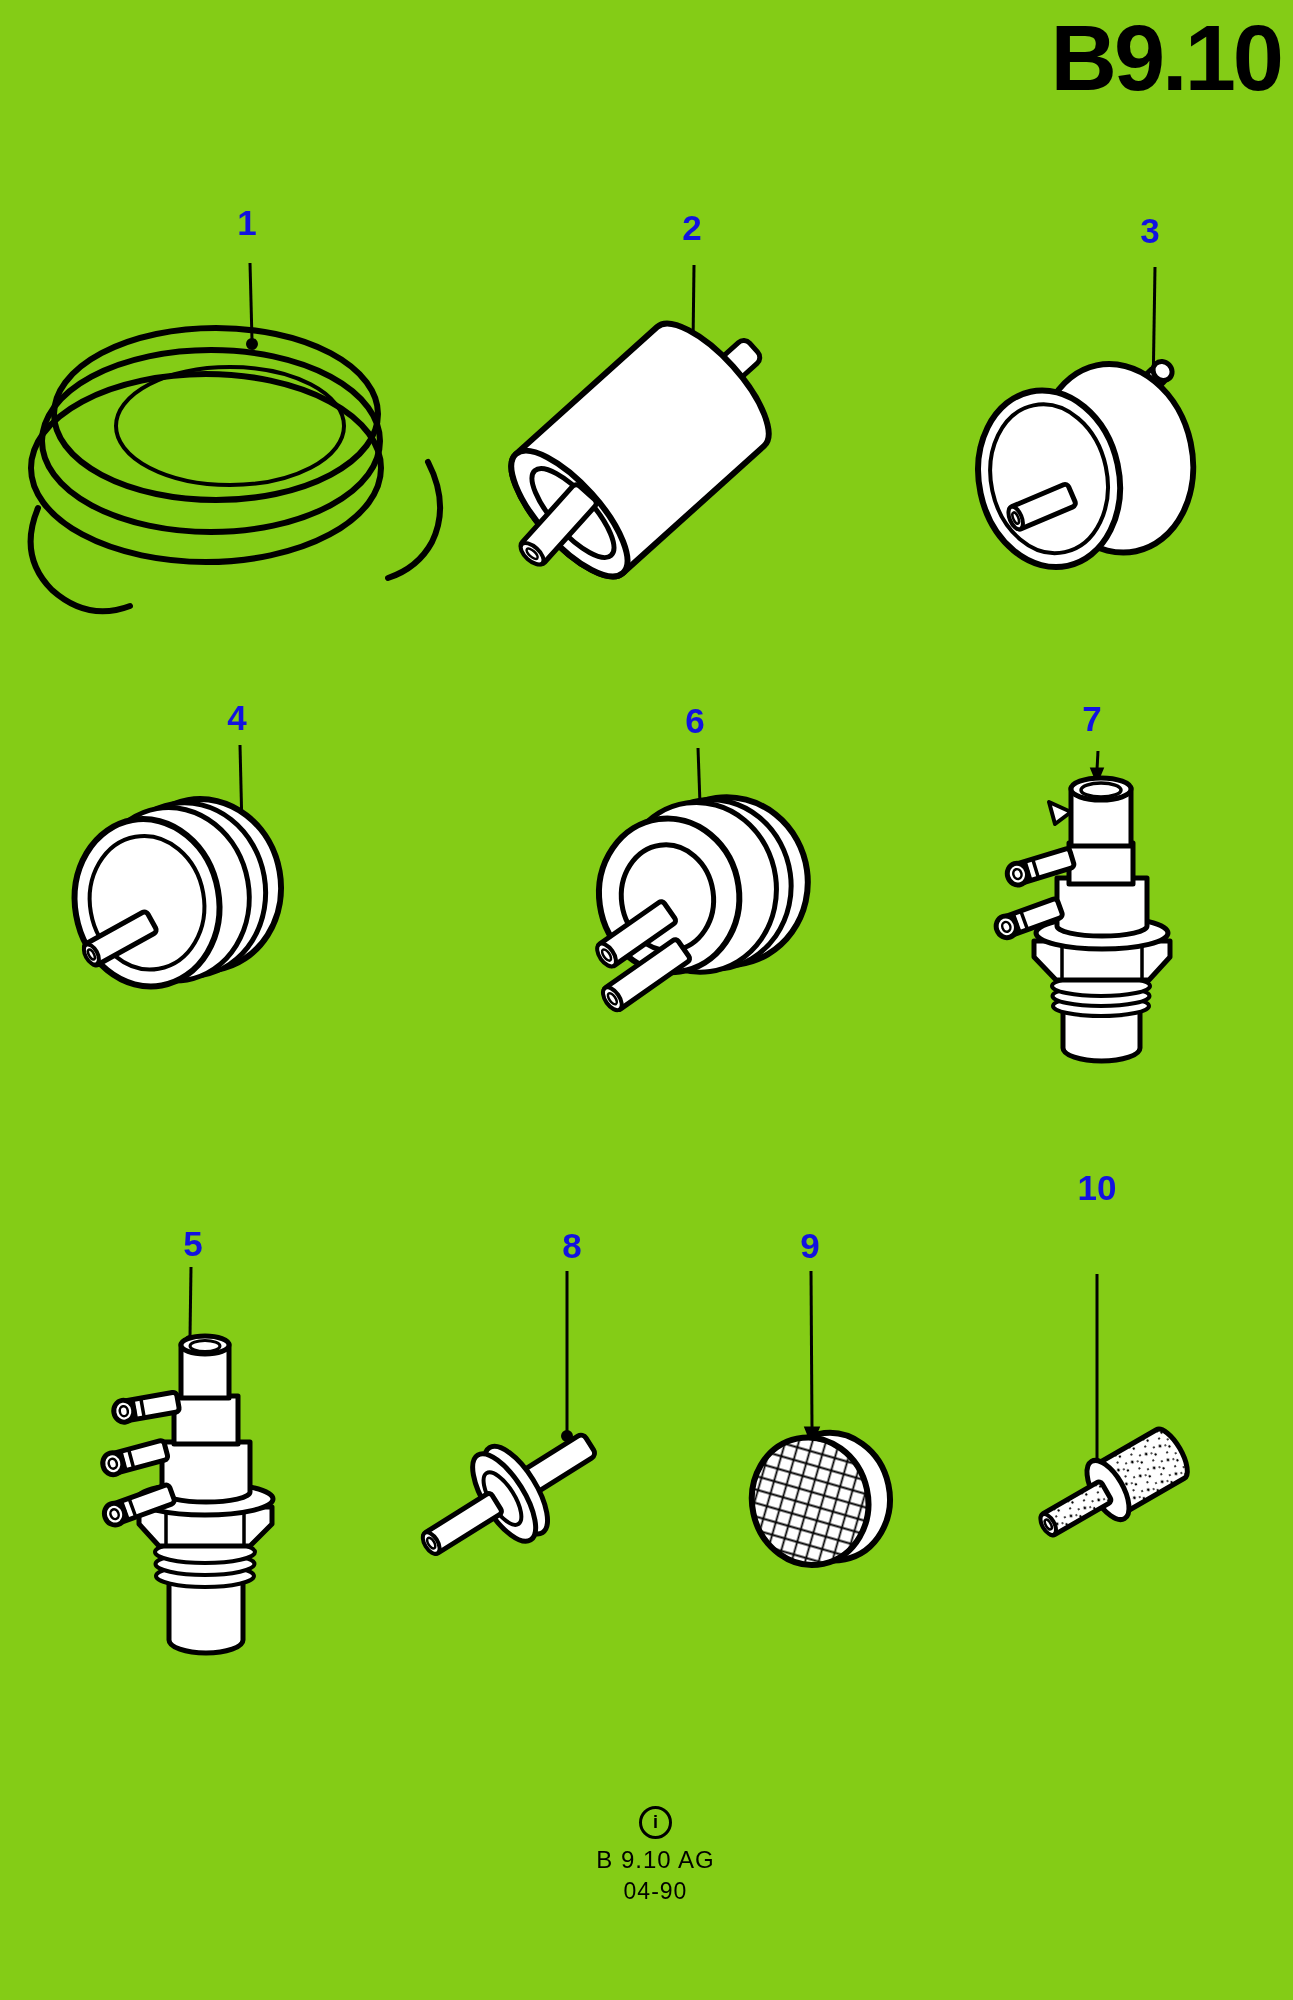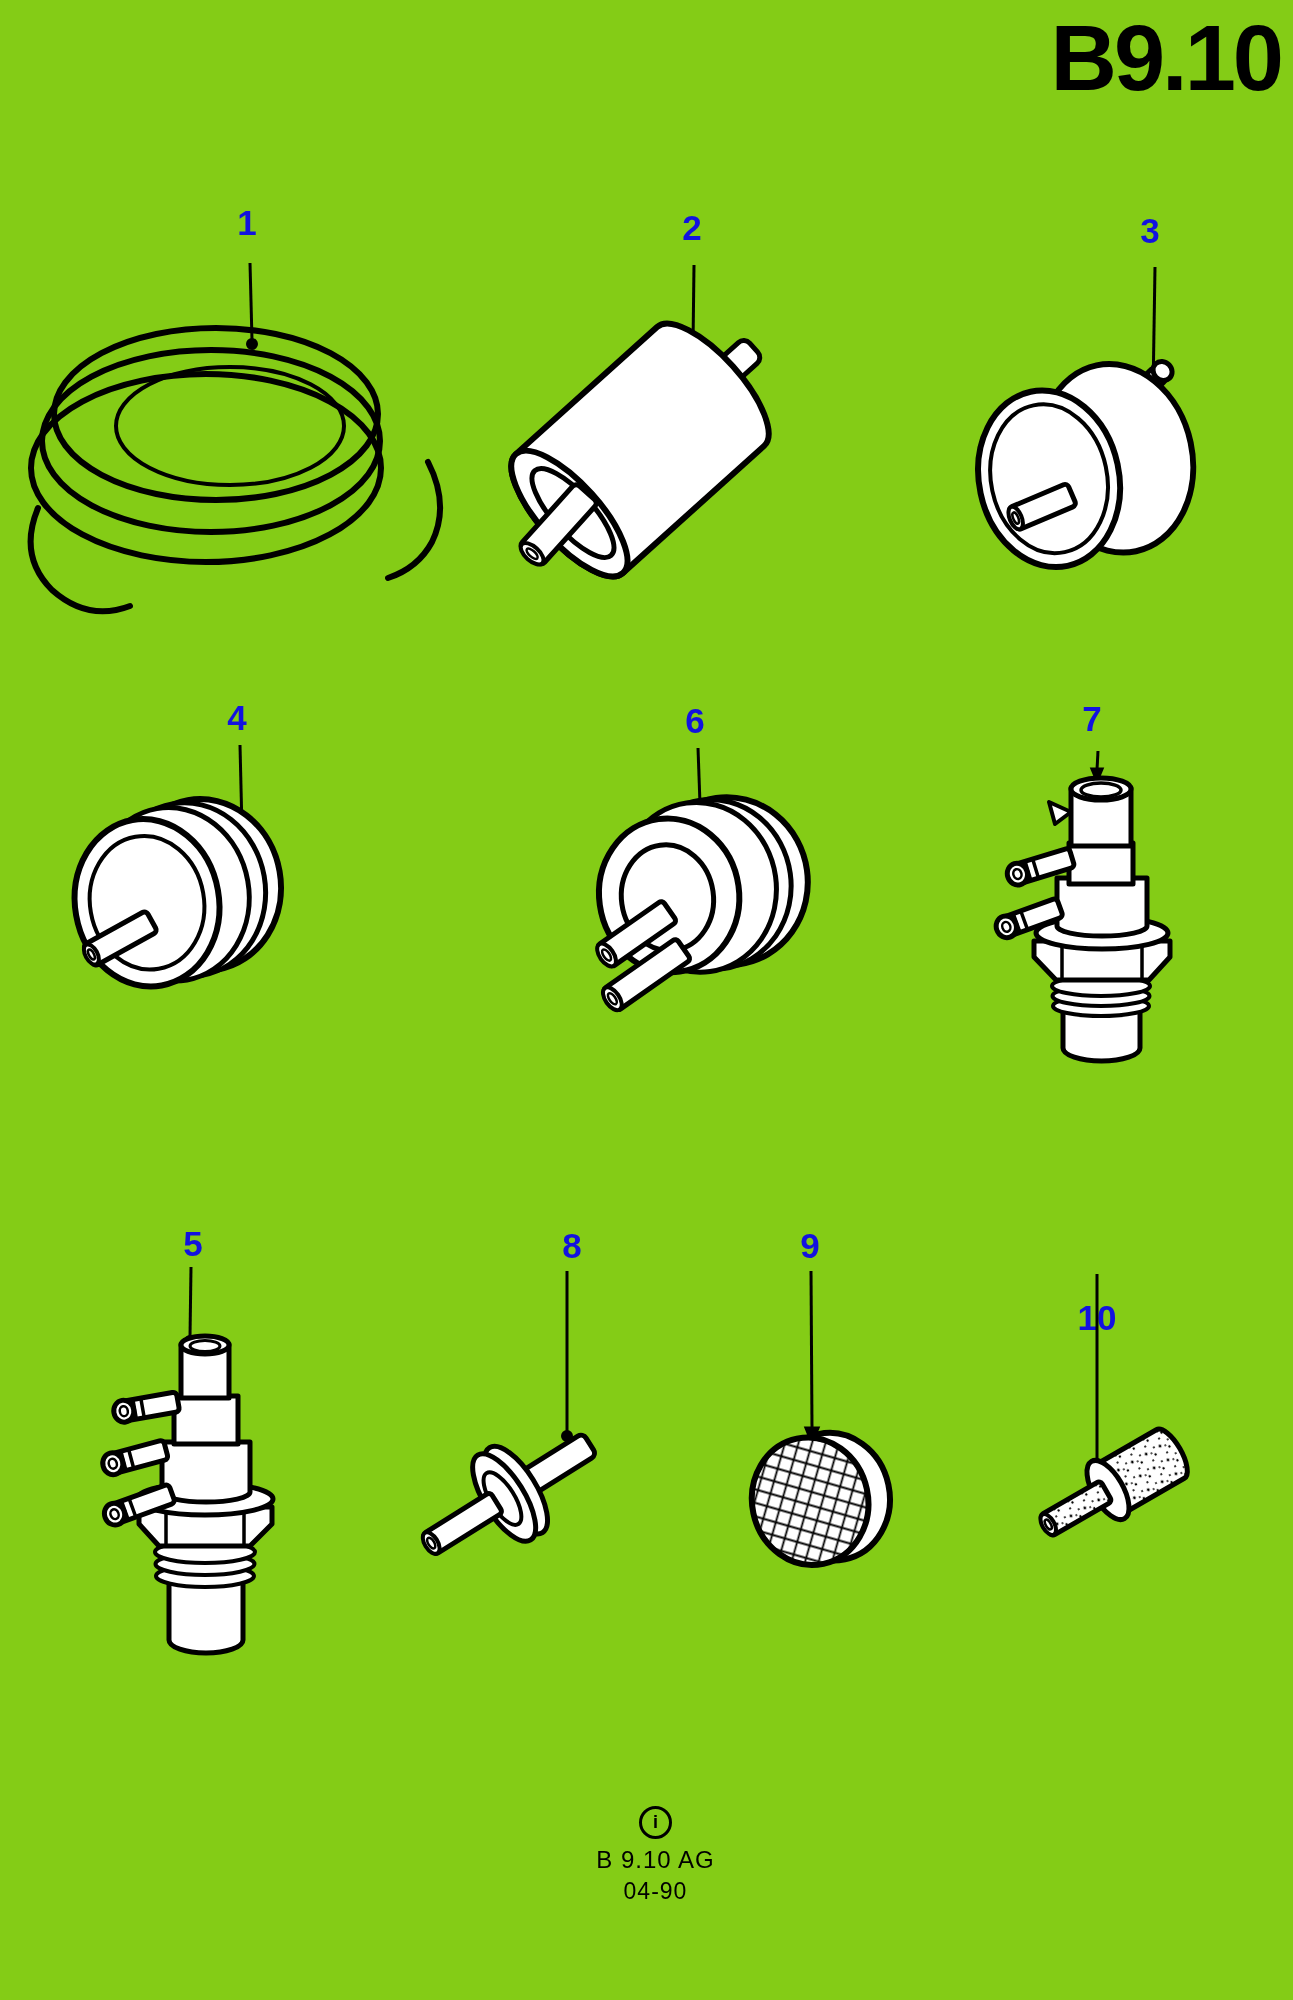--- a/index.html
+++ b/index.html
@@ -27,21 +27,21 @@
 
   <span class="plabel" style="left:247px;top:205px">1</span>
   <span class="plabel" style="left:692px;top:210px">2</span>
   <span class="plabel" style="left:1150px;top:213px">3</span>
   <span class="plabel" style="left:237px;top:700px">4</span>
   <span class="plabel" style="left:695px;top:703px">6</span>
   <span class="plabel" style="left:1092px;top:701px">7</span>
   <span class="plabel" style="left:193px;top:1226px">5</span>
   <span class="plabel" style="left:572px;top:1228px">8</span>
   <span class="plabel" style="left:810px;top:1228px">9</span>
-  <span class="plabel" style="left:1097px;top:1300px">10</span>
+  <span class="plabel" style="left:1097px;top:1170px">10</span>
 
   <svg width="1293" height="2000" viewBox="0 0 1293 2000" style="position:absolute;left:0;top:0">
     <defs>
       <pattern id="mesh" patternUnits="userSpaceOnUse" width="13" height="13" patternTransform="rotate(28)">
         <rect width="13" height="13" fill="#fff"></rect>
         <path d="M0,6.5 H13 M6.5,0 V13" stroke="#000" stroke-width="1.8"></path>
       </pattern>
       <pattern id="speckle" patternUnits="userSpaceOnUse" width="16" height="16">
         <rect width="16" height="16" fill="#fff"></rect>
         <circle cx="3" cy="4" r="1.4" fill="#000"></circle>

